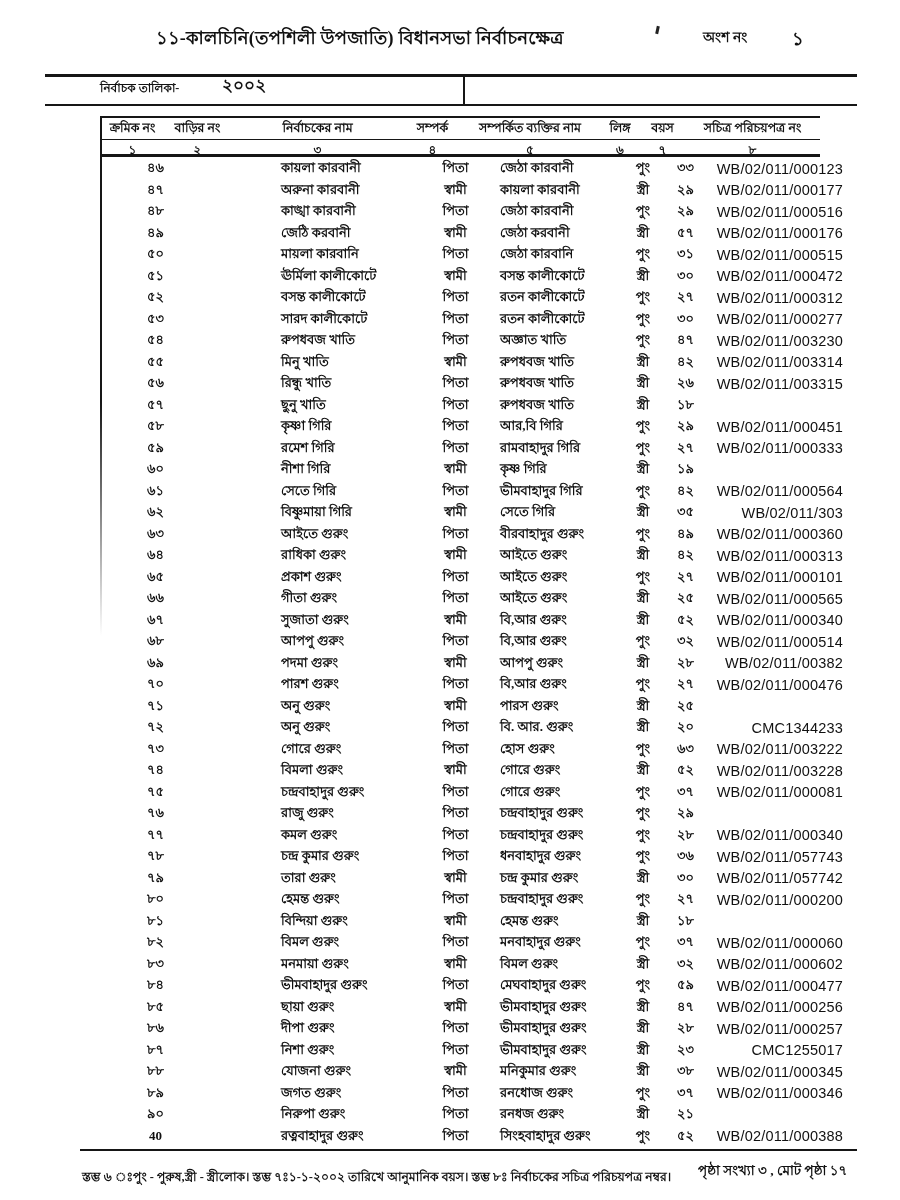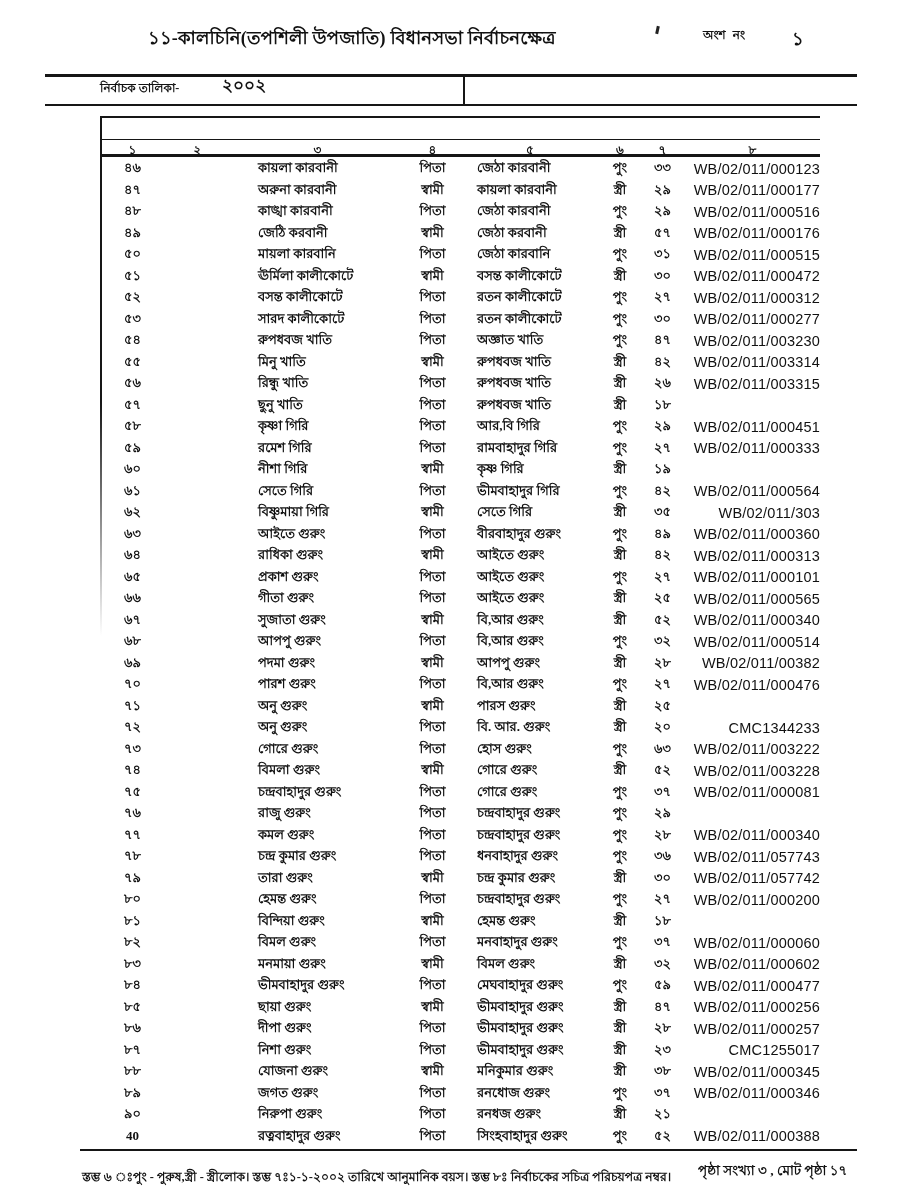--- a/index.html
+++ b/index.html
@@ -6,32 +6,32 @@
   .page{
     position:relative;width:900px;height:1200px;background:#ffffff;
     font-family:"Liberation Serif","DejaVu Sans",serif;color:#111;
     overflow:hidden;margin:0 auto;
   }
   .abs{position:absolute;}
   .hline{position:absolute;background:#161616;}
   .vline{position:absolute;background:#161616;}
   .bn{font-weight:bold;}
   
-  .title{left:148px;top:24px;font-size:18px;letter-spacing:.2px;}
-  .part{left:703px;top:26px;font-size:12px;font-family:Liberation Mono, monospace;}
+  .title{left:156px;top:24px;font-size:18px;letter-spacing:.2px;}
+  .part{left:703px;top:26px;font-size:14px;}
   .part-no{left:792px;top:25px;font-size:18px;}
   .tick{left:656px;top:26px;width:3px;height:8px;background:#222;transform:rotate(12deg);}
   .roll{left:100px;top:79px;font-size:12px;}
   .roll-year{left:222px;top:72px;font-size:17px;}
   
   .thead,.tnums,.row{display:flex;}
   .thead{position:absolute;left:100px;top:119px;width:720px;font-size:12.5px;font-weight:bold;}
   .tnums{position:absolute;left:100px;top:141px;width:720px;font-size:12px;font-weight:bold;}
   .tbody{position:absolute;left:100px;top:158px;width:720px;}
-  .row{height:21.5px;align-items:center;}
+  .row{height:21.5px;align-items:center;padding-left:23px;}
   .c{flex:0 0 auto;white-space:nowrap;overflow:visible;}
   .c0{width:65px;text-align:center;}
   .c1{width:65px;text-align:center;}
   .c2{width:175px;text-align:left;padding-left:28px;box-sizing:border-box;}
   .c3{width:55px;text-align:center;}
   .c4{width:140px;text-align:left;padding-left:17px;box-sizing:border-box;}
   .c5{width:40px;text-align:center;}
   .c6{width:45px;text-align:center;}
   .c7{width:135px;text-align:right;padding-left:3px;box-sizing:border-box;}
   .row .c{font-size:13px;font-weight:bold;}
@@ -52,20 +52,30 @@
 
   <div class="hline" style="left:45px;top:74px;width:812px;height:2.5px;"></div>
 
   <div class="abs roll bn">নির্বাচক তালিকা-</div>
   <div class="abs roll-year bn">২০০২</div>
   <div class="vline" style="left:463px;top:74px;width:1.5px;height:31px;"></div>
   <div class="hline" style="left:45px;top:104px;width:812px;height:2px;"></div>
 
   <div class="hline" style="left:100px;top:116px;width:720px;height:1.5px;"></div>
 
+  <div class="thead">
+    <span class="c c0">ক্রমিক নং</span>
+    <span class="c c1">বাড়ির নং</span>
+    <span class="c c2" style="text-align:center;padding-left:0;">নির্বাচকের নাম</span>
+    <span class="c c3">সম্পর্ক</span>
+    <span class="c c4" style="text-align:center;padding-left:0;">সম্পর্কিত ব্যক্তির নাম</span>
+    <span class="c c5">লিঙ্গ</span>
+    <span class="c c6">বয়স</span>
+    <span class="c c7" style="text-align:center;padding-left:0;">সচিত্র পরিচয়পত্র নং</span>
+  </div>
 
   <div class="hline" style="left:100px;top:139px;width:720px;height:1px;"></div>
 
   <div class="tnums">
     <span class="c c0">১</span>
     <span class="c c1">২</span>
     <span class="c c2" style="text-align:center;padding-left:0;">৩</span>
     <span class="c c3">৪</span>
     <span class="c c4" style="text-align:center;padding-left:0;">৫</span>
     <span class="c c5">৬</span>

